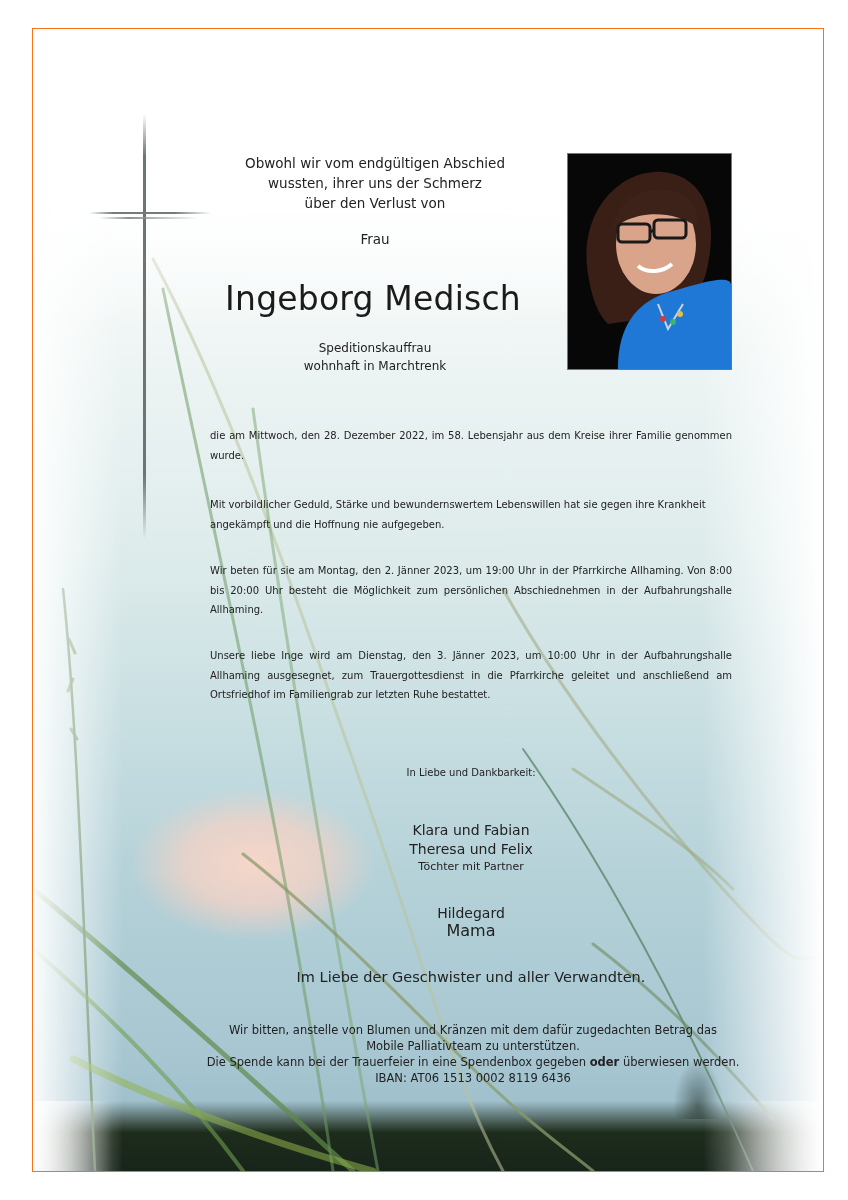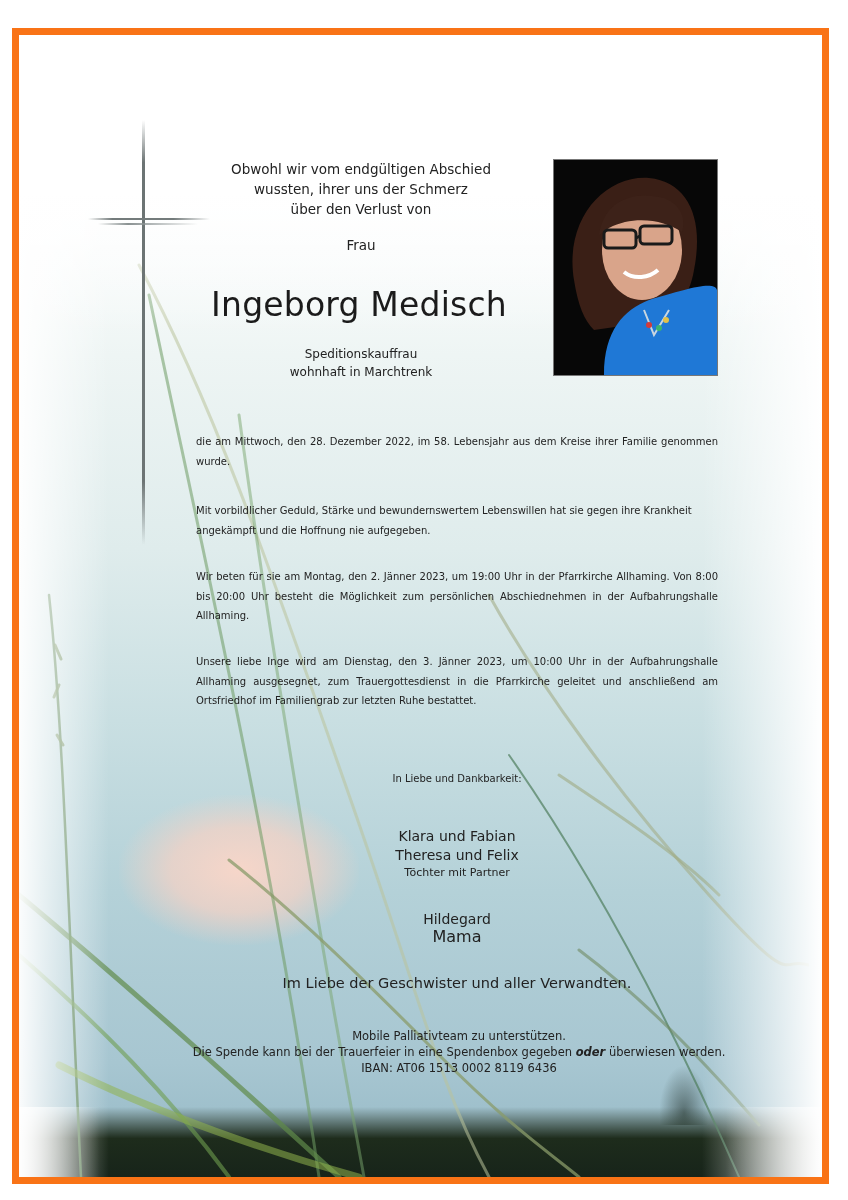--- a/index.html
+++ b/index.html
@@ -1,19 +1,19 @@
 <!DOCTYPE html>
 <html><head>
 <meta charset="utf-8">
 <style>
   html, body { margin: 0; padding: 0; background: #ffffff; }
   body { width: 848px; height: 1200px; position: relative; overflow: hidden;
          font-family: "DejaVu Sans", sans-serif; color: #222; }
-  .card { position: absolute; left: 12px; top: 28px; width: 790px; height: 1142px;
-          border: 7px solid #f97316; overflow: hidden; background: #fff; padding-left: 13px; }
+  .card { position: absolute; left: 32px; top: 28px; width: 790px; height: 1142px;
+          border: 1px solid #f97316; overflow: hidden; background: #fff; }
   .bg { position: absolute; inset: 0; }
   .sky { position: absolute; inset: 0;
          background: linear-gradient(180deg, #ffffff 0%, #ffffff 14%, #eef5f4 28%, #dfecec 45%, #c9dfe2 60%, #b4d1d8 75%, #a7c6d1 90%, #9fc0cc 94%); }
   .fade-left { position: absolute; left: 0; top: 0; bottom: 0; width: 90px;
                background: linear-gradient(90deg, rgba(255,255,255,0.95), rgba(255,255,255,0)); }
   .fade-right { position: absolute; right: 0; top: 0; bottom: 0; width: 120px;
                 background: linear-gradient(270deg, rgba(255,255,255,1), rgba(255,255,255,0)); }
   .fade-top { position: absolute; left: 0; right: 0; top: 0; height: 300px;
               background: linear-gradient(180deg, rgba(255,255,255,1) 40%, rgba(255,255,255,0)); }
   .cloud { position: absolute; left: 100px; top: 760px; width: 240px; height: 150px;
@@ -46,21 +46,21 @@
   .p3 { top: 532px; }
   .p4 { top: 617px; }
   .thanks { left: 177px; top: 738px; width: 522px; font-size: 10px; }
   .fam { left: 177px; width: 522px; }
   .fam1 { top: 792px; font-size: 14px; line-height: 19px; }
   .fam1 .rel { font-size: 11px; line-height: 16px; }
   .fam2 { top: 875px; font-size: 14px; line-height: 19px; }
   .fam2 .rel { font-size: 16px; line-height: 16px; }
   .relatives { left: 177px; top: 940px; width: 522px; font-size: 14.5px; color: #222; }
   .donation { left: 140px; top: 993px; width: 600px; font-size: 11.5px; line-height: 16px; color: #222; }
-  .donation b { font-weight: bold; font-style: italic; }
+  .donation b { font-weight: bold; }
 </style>
 </head>
 <body>
 
 <div class="card">
   <div class="bg">
     <div class="sky"></div>
     <div class="cloud"></div>
     <div class="tower"></div>
     <div class="ground"></div>
@@ -136,17 +136,18 @@
     <div class="rel">Töchter mit Partner</div>
   </div>
   <div class="center fam fam2">
     <div>Hildegard</div>
     <div class="rel">Mama</div>
   </div>
 
   <div class="center relatives">Im Liebe der Geschwister und aller Verwandten.</div>
 
   <div class="center donation">
+    <div>Wir bitten, anstelle von Blumen und Kränzen mit dem dafür zugedachten Betrag das</div>
     <div>Mobile Palliativteam zu unterstützen.</div>
     <div><span>Die Spende kann bei der Trauerfeier in eine Spendenbox gegeben </span><b>oder</b><span> überwiesen werden.</span></div>
     <div>IBAN: AT06 1513 0002 8119 6436</div>
   </div>
 </div>
 
 </body></html>

